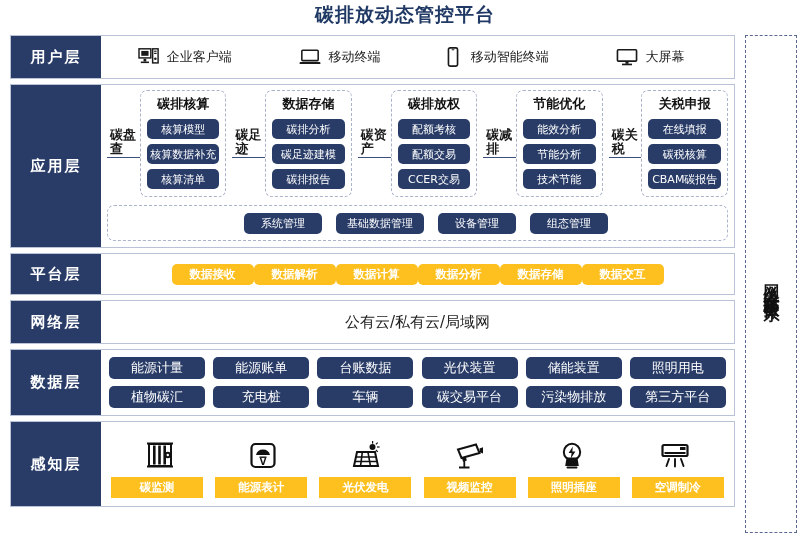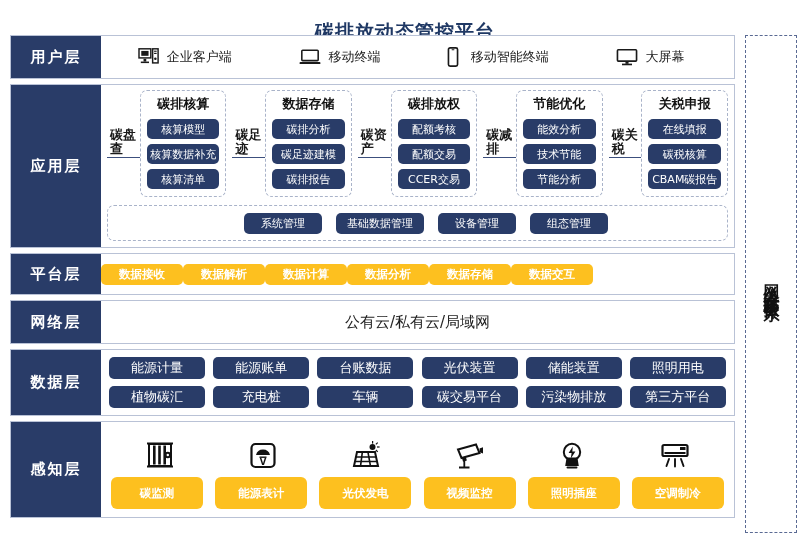--- a/index.html
+++ b/index.html
@@ -2,21 +2,21 @@
 <html lang="zh"><head>
 <meta charset="utf-8">
 <style>
   html,body{margin:0;padding:0;}
   body{
     width:810px;height:540px;background:#ffffff;
     font-family:"DejaVu Sans","Liberation Sans",sans-serif;
     overflow:hidden;position:relative;
   }
   #page-title{
-    position:absolute;left:0;top:19px;width:810px;text-align:center;
+    position:absolute;left:0;top:2px;width:810px;text-align:center;
     font-size:19px;font-weight:bold;color:#1f3864;letter-spacing:1px;
   }
   
   #stack{
     position:absolute;left:10px;top:35px;width:725px;
   }
   .layer{
     display:flex;align-items:stretch;
     border:1px solid #b9c2d6;background:#ffffff;
     margin-bottom:5px;box-sizing:border-box;
@@ -59,21 +59,21 @@
     box-sizing:border-box;
   }
   .mgmt-spacer{width:120px;}
   .chip-mgmt{
     height:21px;min-width:78px;padding:0 11px;border-radius:5px;background:#293c68;
     color:#fff;font-size:11px;display:flex;align-items:center;justify-content:center;
     white-space:nowrap;box-sizing:border-box;
   }
 
   
-  .plat-row{display:flex;align-items:center;justify-content:flex-start;height:40px;padding:0 0;}
+  .plat-row{display:flex;align-items:center;justify-content:center;height:40px;padding:0 0;}
   .chip-y{
     min-width:82px;height:21px;padding:0 10px;border-radius:5px;background:#fdc01f;
     color:#ffffff;font-size:11.5px;font-weight:bold;display:flex;align-items:center;
     justify-content:center;white-space:nowrap;box-sizing:border-box;
   }
 
   
   .net-row{height:42px;display:flex;align-items:center;justify-content:center;
     font-size:15px;color:#222;}
 
@@ -86,21 +86,21 @@
     white-space:nowrap;box-sizing:border-box;
   }
 
   
   .sense-body{padding:6px 8px 8px 8px;}
   .sense-row{display:flex;justify-content:space-around;align-items:flex-end;height:44px;}
   .sense-cell{flex:1;display:flex;justify-content:center;align-items:flex-end;}
   .sicon{width:30px;height:32px;display:block;}
   .sense-chips{display:flex;justify-content:space-around;gap:8px;margin-top:5px;}
   .chip-sy{
-    flex:1;max-width:92px;height:32px;border-radius:6px;background:#fdc01f;color:#fff;
+    flex:1;max-width:92px;height:21px;border-radius:0;background:#fdc01f;color:#fff;
     font-size:11.5px;font-weight:bold;display:flex;align-items:center;justify-content:center;
     white-space:nowrap;box-sizing:border-box;
   }
 
   
   #security-panel{
     position:absolute;left:745px;top:35px;width:52px;height:498px;
     border:1.6px dashed #5a6a93;box-sizing:border-box;
     display:flex;align-items:center;justify-content:center;background:#fff;
   }
@@ -206,22 +206,22 @@
             <div class="chip">配额交易</div>
             <div class="chip">CCER交易</div>
           </div>
         </div>
 
         <div class="group">
           <div class="group-title">碳减排</div>
           <div class="group-box">
             <div class="group-sub">节能优化</div>
             <div class="chip">能效分析</div>
+            <div class="chip">节能分析</div>
             <div class="chip">技术节能</div>
-            <div class="chip">节能分析</div>
           </div>
         </div>
 
         <div class="group">
           <div class="group-title">碳关税</div>
           <div class="group-box">
             <div class="group-sub">关税申报</div>
             <div class="chip">在线填报</div>
             <div class="chip">碳税核算</div>
             <div class="chip">CBAM碳报告</div>

